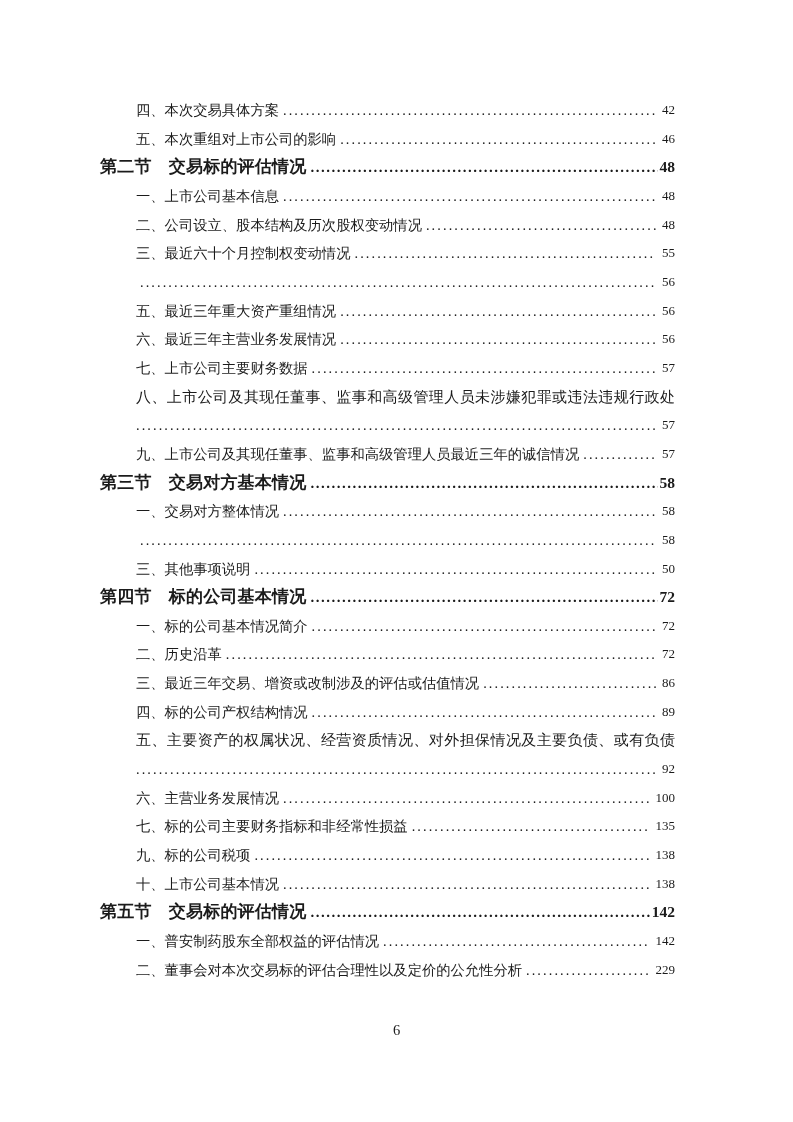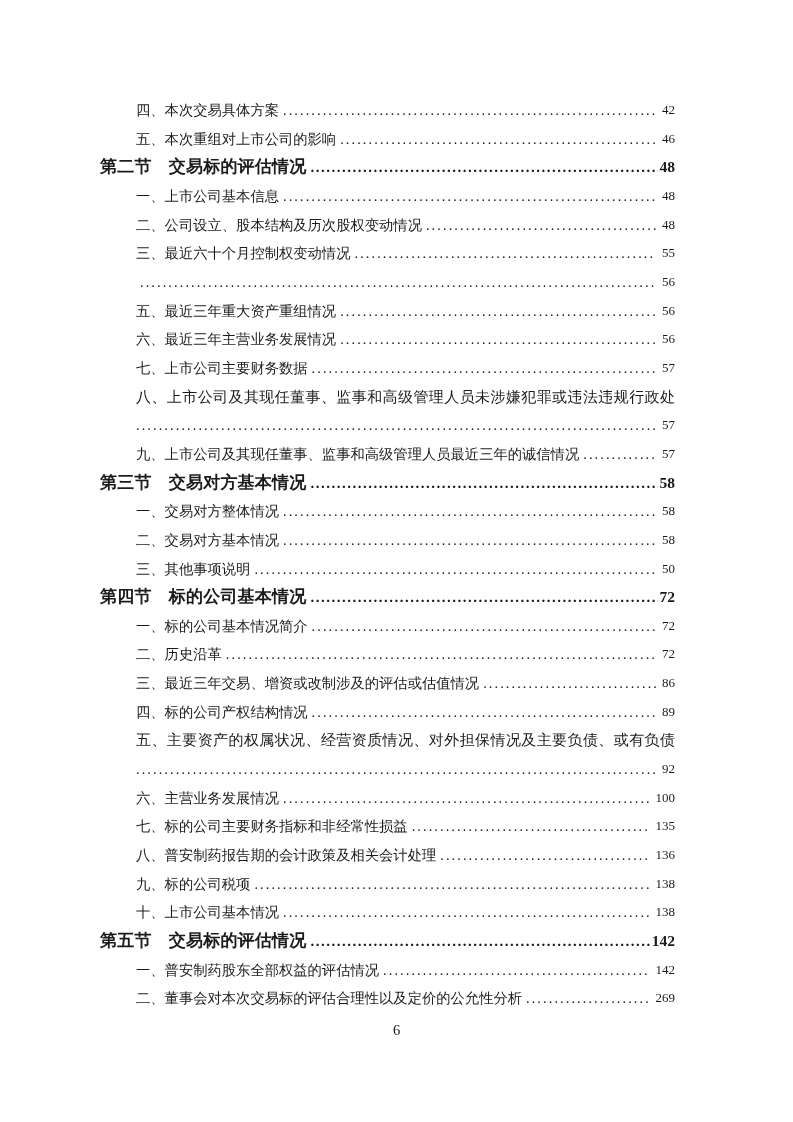--- a/index.html
+++ b/index.html
@@ -148,21 +148,20 @@
         <span class="lbl">第三节　交易对方基本情况</span>
         <span class="leader"></span>
         <span class="pg">58</span>
       </div>
       <div class="row indent">
         <span class="lbl">一、交易对方整体情况</span>
         <span class="leader"></span>
         <span class="pg">58</span>
       </div>
       <div class="row indent">
-        <span class="lbl">二、交易对方基本情况</span>
         <span class="leader"></span>
         <span class="pg">58</span>
       </div>
       <div class="row indent">
         <span class="lbl">三、其他事项说明</span>
         <span class="leader"></span>
         <span class="pg">50</span>
       </div>
       <div class="row section">
         <span class="lbl">第四节　标的公司基本情况</span>
@@ -198,25 +197,20 @@
         <span class="lbl">六、主营业务发展情况</span>
         <span class="leader"></span>
         <span class="pg">100</span>
       </div>
       <div class="row indent">
         <span class="lbl">七、标的公司主要财务指标和非经常性损益</span>
         <span class="leader"></span>
         <span class="pg">135</span>
       </div>
       <div class="row indent">
-        <span class="lbl">八、普安制药报告期的会计政策及相关会计处理</span>
-        <span class="leader"></span>
-        <span class="pg">136</span>
-      </div>
-      <div class="row indent">
         <span class="lbl">九、标的公司税项</span>
         <span class="leader"></span>
         <span class="pg">138</span>
       </div>
       <div class="row indent">
         <span class="lbl">十、上市公司基本情况</span>
         <span class="leader"></span>
         <span class="pg">138</span>
       </div>
       <div class="row section">
@@ -225,17 +219,17 @@
         <span class="pg">142</span>
       </div>
       <div class="row indent">
         <span class="lbl">一、普安制药股东全部权益的评估情况</span>
         <span class="leader"></span>
         <span class="pg">142</span>
       </div>
       <div class="row indent">
         <span class="lbl">二、董事会对本次交易标的评估合理性以及定价的公允性分析</span>
         <span class="leader"></span>
-        <span class="pg">269</span>
+        <span class="pg">229</span>
       </div>
     </div>
   <div class="footer">6</div>
 </div>
 
 </body></html>

